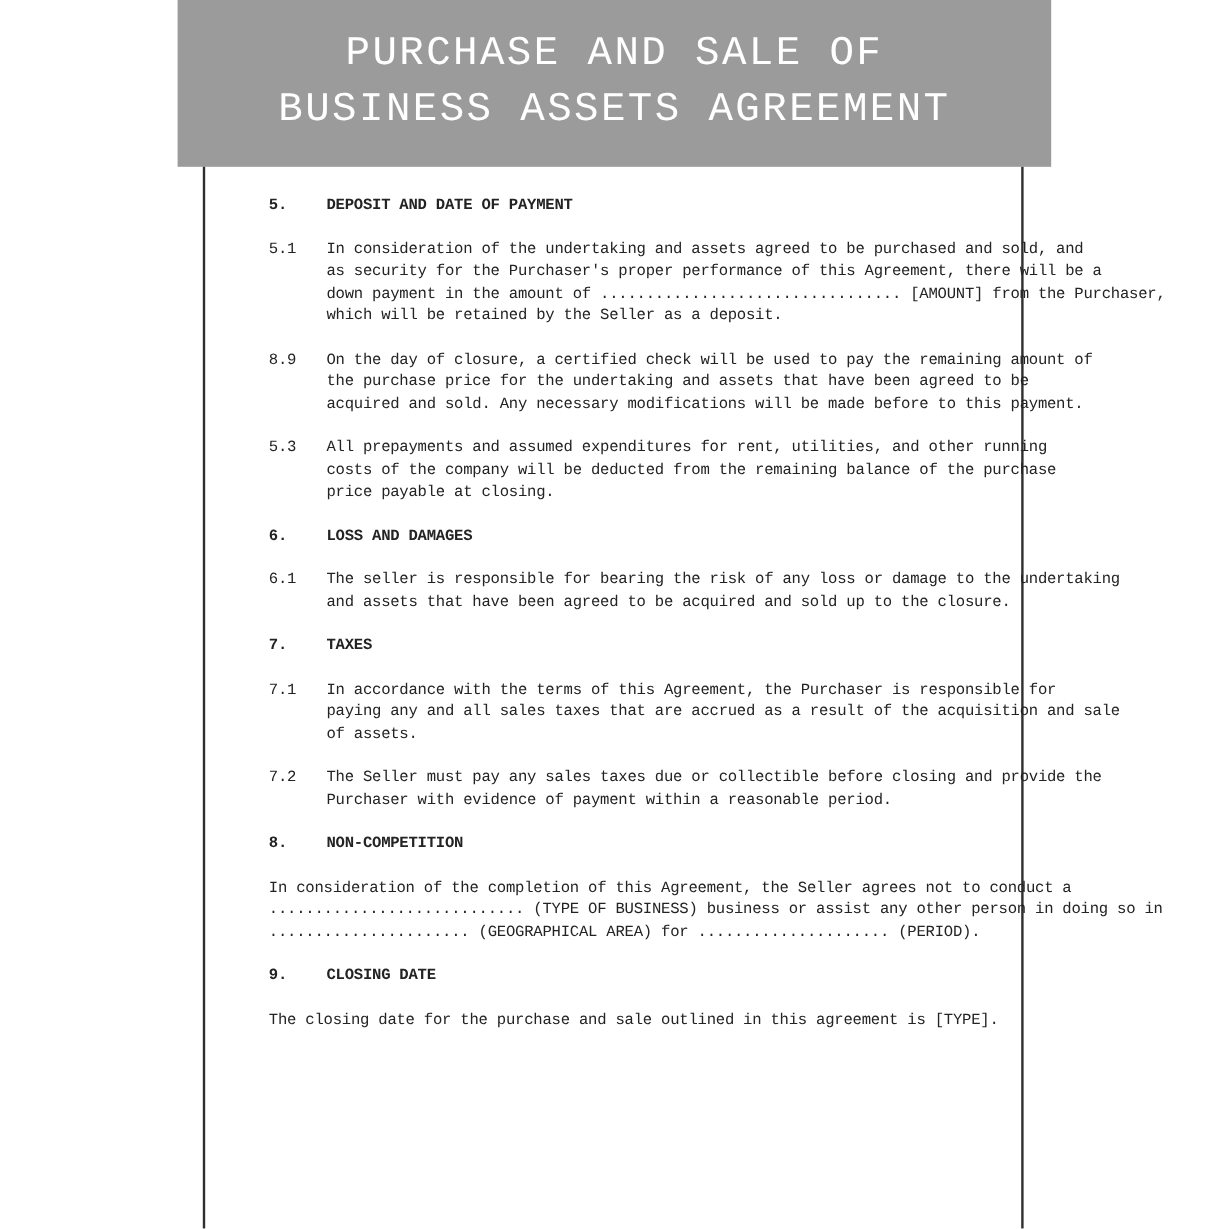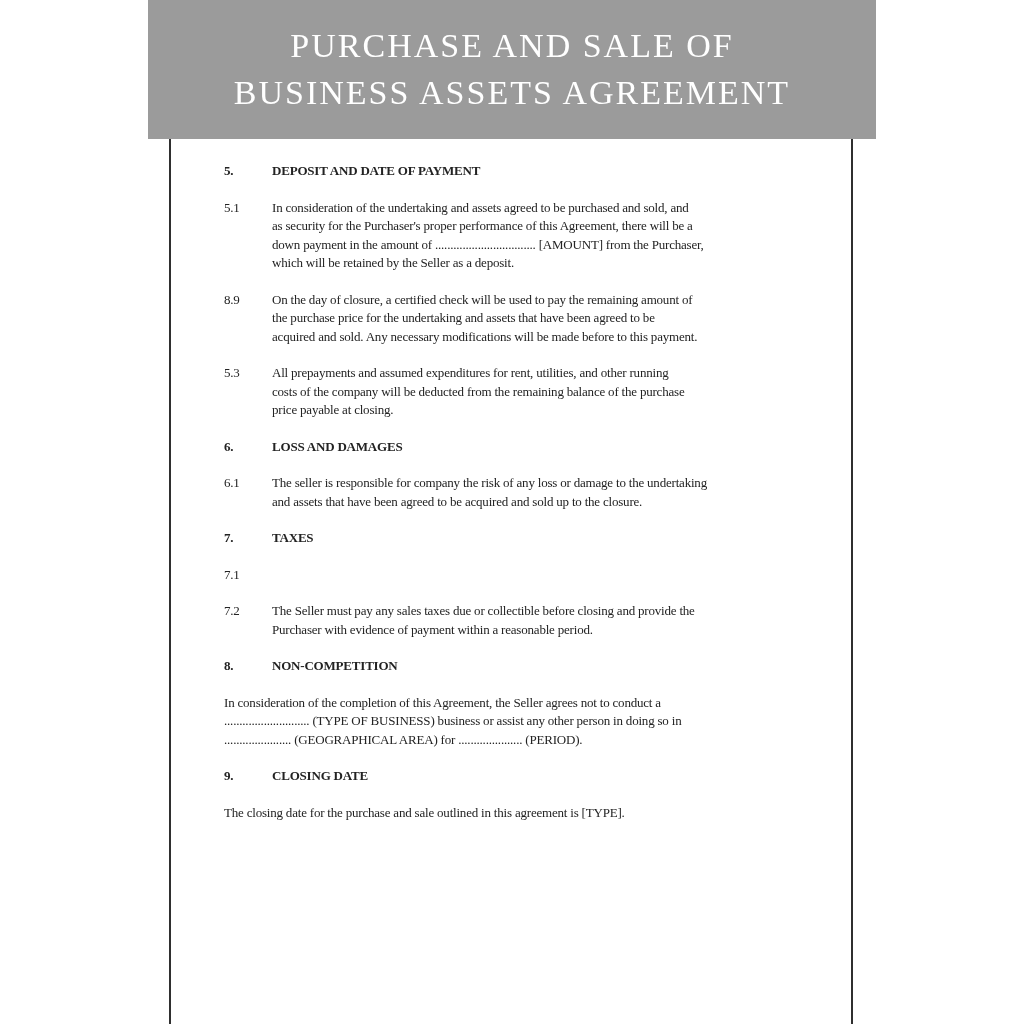--- a/index.html
+++ b/index.html
@@ -6,21 +6,21 @@
     margin: 0;
     padding: 0;
     background: #ffffff;
   }
   .canvas {
     position: relative;
     width: 1024px;
     height: 1024px;
     background: #ffffff;
     overflow: hidden;
-    font-family: Liberation Serif, serif;
+    font-family: Liberation Mono, monospace;
   }
   
   .band {
     position: absolute;
     left: 148px;
     top: 0;
     width: 728px;
     height: 139px;
     background: #9b9b9b;
     box-sizing: border-box;
@@ -114,30 +114,33 @@
 costs of the company will be deducted from the remaining balance of the purchase
 price payable at closing.</span>
     </div>
 
     <div class="sec">
       <span class="num">6.</span>
       <span>LOSS AND DAMAGES</span>
     </div>
     <div class="clause">
       <span class="num">6.1</span>
-      <span class="ctext">The seller is responsible for company the risk of any loss or damage to the undertaking
+      <span class="ctext">The seller is responsible for bearing the risk of any loss or damage to the undertaking
 and assets that have been agreed to be acquired and sold up to the closure.</span>
     </div>
 
     <div class="sec">
       <span class="num">7.</span>
       <span>TAXES</span>
     </div>
     <div class="clause">
       <span class="num">7.1</span>
+      <span class="ctext">In accordance with the terms of this Agreement, the Purchaser is responsible for
+paying any and all sales taxes that are accrued as a result of the acquisition and sale
+of assets.</span>
     </div>
     <div class="clause">
       <span class="num">7.2</span>
       <span class="ctext">The Seller must pay any sales taxes due or collectible before closing and provide the
 Purchaser with evidence of payment within a reasonable period.</span>
     </div>
 
     <div class="sec">
       <span class="num">8.</span>
       <span>NON-COMPETITION</span>

